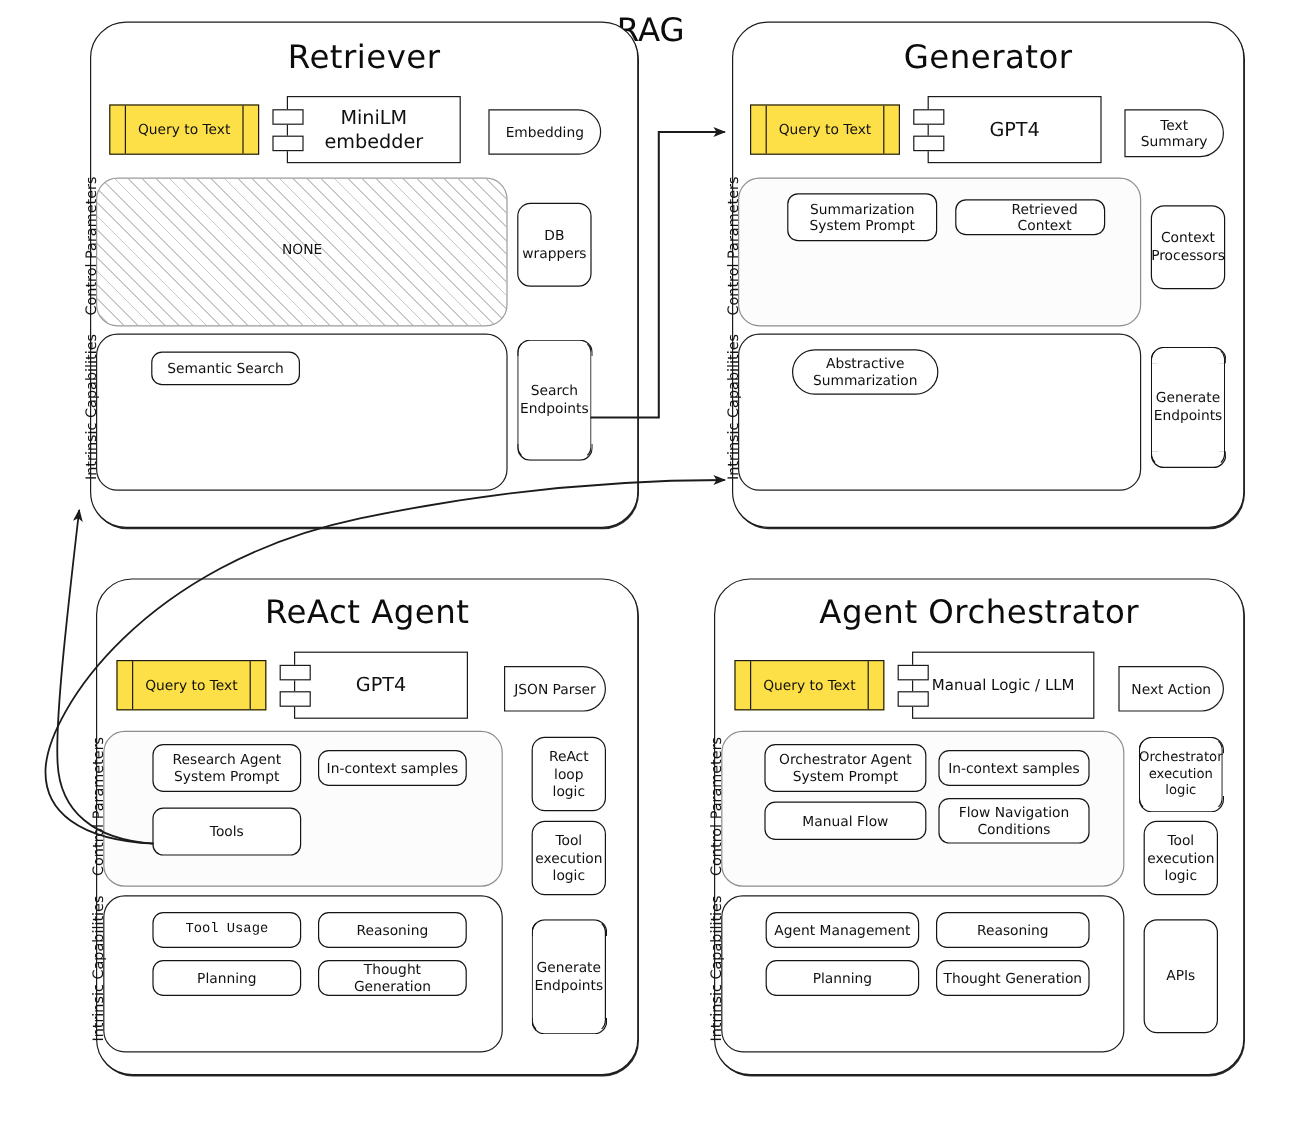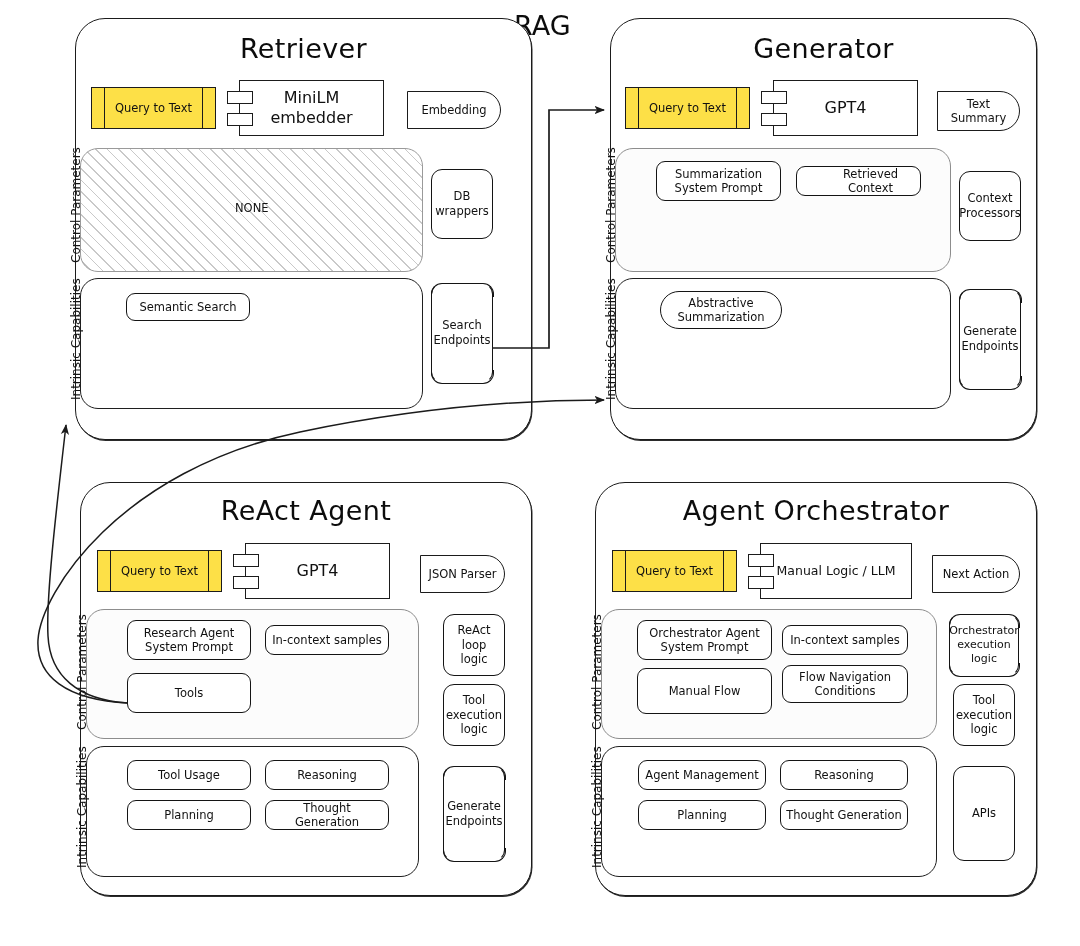--- a/index.html
+++ b/index.html
@@ -329,21 +329,21 @@
       <div class="chip" style="left:178px;top:15px;width:124px;height:30px;">
         <span>In-context samples</span>
       </div>
       <div class="chip" style="left:40px;top:63px;width:124px;height:40px;">
         <span>Tools</span>
       </div>
     </div>
 
     <div class="section capab" style="left:5px;top:263px;width:333px;height:131px;">
       <div class="sec-label">Intrinsic Capabilities</div>
-      <div class="chip" style="left:40px;top:13px;width:124px;height:30px;">
+      <div class="chip" style="left:40px;top:13px;width:124px;height:30px;font-family:Liberation Mono, monospace;">
         <span>Tool Usage</span>
       </div>
       <div class="chip" style="left:178px;top:13px;width:124px;height:30px;">
         <span>Reasoning</span>
       </div>
       <div class="chip" style="left:40px;top:53px;width:124px;height:30px;">
         <span>Planning</span>
       </div>
       <div class="chip" style="left:178px;top:53px;width:124px;height:30px;">
         <span>Thought Generation</span>
@@ -393,21 +393,21 @@
       <div class="sec-label">Control Parameters</div>
       <div class="chip" style="left:35px;top:10px;width:135px;height:40px;">
         <span>
           <span>Orchestrator Agent</span><br>
           <span>System Prompt</span>
         </span>
       </div>
       <div class="chip" style="left:180px;top:15px;width:126px;height:30px;">
         <span>In-context samples</span>
       </div>
-      <div class="chip" style="left:35px;top:58px;width:135px;height:46px;">
+      <div class="chip" style="left:35px;top:58px;width:135px;height:32px;">
         <span>Manual Flow</span>
       </div>
       <div class="chip" style="left:180px;top:55px;width:126px;height:38px;">
         <span>
           <span>Flow Navigation</span><br>
           <span>Conditions</span>
         </span>
       </div>
     </div>
 

